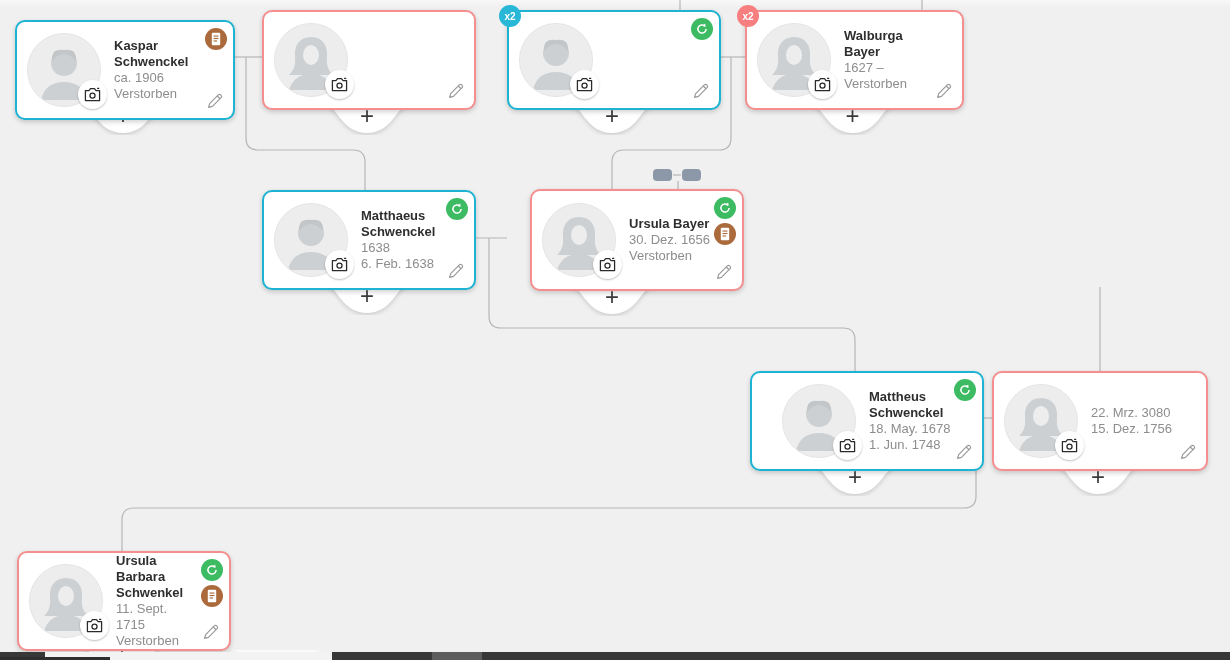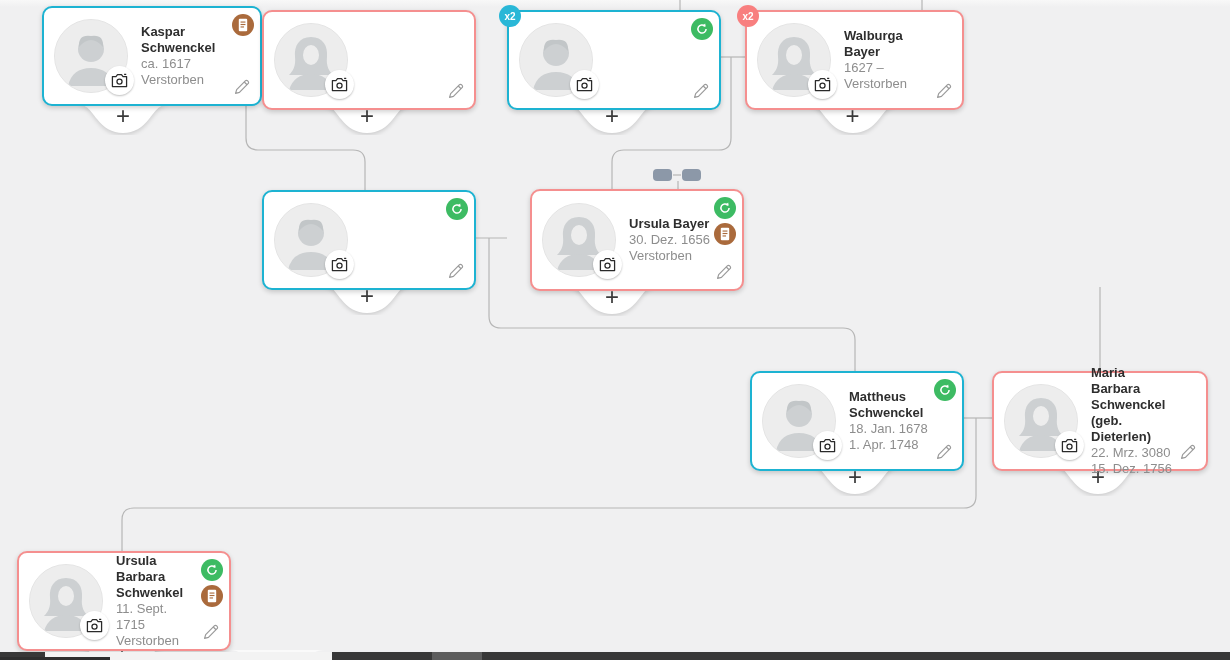--- a/index.html
+++ b/index.html
@@ -69,39 +69,39 @@
       </svg>
   </div>
 
   <div id="cards-root">
       <div class="plus-tab" style="left: 75px; top: 104px;">
         <svg width="96" height="31">
           <path d="M0 0 C13 0 16 8 22 15 C28.5 23.5 37 29 48 29 C59 29 67.5 23.5 74 15 C80 8 83 0 96 0 Z" fill="#fff" style="filter:drop-shadow(0 2px 2px rgba(0,0,0,0.15))"></path>
         </svg>
         <div class="plus">+</div>
       </div>
-      <div class="card male" style="left: 15px; top: 6px; width: 216px; height: 96px; margin-left: 27px;">
+      <div class="card male" style="left: 15px; top: 20px; width: 216px; height: 96px;">
         <div class="avatar-wrap">
           <div class="avatar"><svg width="72" height="72" viewBox="0 0 72 72">
               <circle cx="36" cy="36" r="36" fill="#ededed"></circle>
               <circle cx="36" cy="29" r="13" fill="#cdd0d2"></circle>
               <path d="M36 16 q-13 -2 -12 11 q6 -7 12 -7 q6 0 12 7 q1 -13 -12 -11 Z" fill="#c2c6c8"></path>
               <path d="M13 66 q4 -18 23 -18 q19 0 23 18 Z" fill="#cdd0d2"></path>
             </svg></div>
           <div class="camera-badge">
             <svg width="17" height="15" viewBox="0 0 24 21">
               <path d="M2 5 h5 l2.2 -2.8 h5.6 L17 5 h5 v14 H2 Z" fill="none" stroke="#2a2a2a" stroke-width="1.8" stroke-linejoin="round"></path>
               <circle cx="12" cy="12" r="3.6" fill="none" stroke="#2a2a2a" stroke-width="1.8"></circle>
               <rect x="18.5" y="1" width="3" height="1.8" fill="#2a2a2a"></rect>
             </svg>
           </div>
         </div>
         <div class="text-block">
           <div class="person-name">Kaspar Schwenckel</div>
-          <div class="person-detail">ca. 1617</div>
+          <div class="person-detail">ca. 1906</div>
           <div class="person-detail">Verstorben</div>
         </div>
         <div class="top-icons">
           <div class="round-icon doc">
             <svg width="12" height="14" viewBox="0 0 16 20">
               <rect x="2" y="1" width="12" height="18" rx="1.5" fill="#fff"></rect>
               <rect x="4.5" y="5" width="7" height="1.6" fill="#aa6a3c"></rect>
               <rect x="4.5" y="8.5" width="7" height="1.6" fill="#aa6a3c"></rect>
               <rect x="4.5" y="12" width="5" height="1.6" fill="#aa6a3c"></rect>
             </svg>
@@ -224,20 +224,25 @@
               <path d="M13 66 q4 -18 23 -18 q19 0 23 18 Z" fill="#cdd0d2"></path>
             </svg></div>
           <div class="camera-badge">
             <svg width="17" height="15" viewBox="0 0 24 21">
               <path d="M2 5 h5 l2.2 -2.8 h5.6 L17 5 h5 v14 H2 Z" fill="none" stroke="#2a2a2a" stroke-width="1.8" stroke-linejoin="round"></path>
               <circle cx="12" cy="12" r="3.6" fill="none" stroke="#2a2a2a" stroke-width="1.8"></circle>
               <rect x="18.5" y="1" width="3" height="1.8" fill="#2a2a2a"></rect>
             </svg>
           </div>
         </div>
+        <div class="text-block">
+          <div class="person-name">Matthaeus Schwenckel</div>
+          <div class="person-detail">1638</div>
+          <div class="person-detail">6. Feb. 1638</div>
+        </div>
         <div class="top-icons">
           <div class="round-icon sync">
             <svg width="14" height="14" viewBox="0 0 24 24">
               <path d="M19 12 a7 7 0 1 1 -2 -4.9" fill="none" stroke="#fff" stroke-width="2.6"></path>
               <path d="M17.5 2.5 l0.6 5.5 -5.4 -1.2 Z" fill="#fff"></path>
             </svg>
           </div>
         </div>
         <div class="pencil"><svg width="19" height="19" viewBox="0 0 24 24">
             <path d="M4.5 19.5 l1.4 -4.9 L16.8 3.7 a2.1 2.1 0 0 1 3 0 l0.5 0.5 a2.1 2.1 0 0 1 0 3 L9.4 18.1 Z" fill="#fff" stroke="#9a9a9a" stroke-width="1.5" stroke-linejoin="round"></path>
@@ -291,40 +296,40 @@
             <path d="M4.5 19.5 l1.4 -4.9 L16.8 3.7 a2.1 2.1 0 0 1 3 0 l0.5 0.5 a2.1 2.1 0 0 1 0 3 L9.4 18.1 Z" fill="#fff" stroke="#9a9a9a" stroke-width="1.5" stroke-linejoin="round"></path>
             <path d="M15.5 5 l3.5 3.5" stroke="#9a9a9a" stroke-width="1.5"></path>
           </svg></div>
       </div>
       <div class="plus-tab" style="left: 807px; top: 465px;">
         <svg width="96" height="31">
           <path d="M0 0 C13 0 16 8 22 15 C28.5 23.5 37 29 48 29 C59 29 67.5 23.5 74 15 C80 8 83 0 96 0 Z" fill="#fff" style="filter:drop-shadow(0 2px 2px rgba(0,0,0,0.15))"></path>
         </svg>
         <div class="plus">+</div>
       </div>
-      <div class="card male" style="left: 750px; top: 371px; width: 210px; height: 96px;">
+      <div class="card male" style="left: 750px; top: 371px; width: 210px; height: 96px; padding-left: 20px;">
         <div class="avatar-wrap">
           <div class="avatar"><svg width="72" height="72" viewBox="0 0 72 72">
               <circle cx="36" cy="36" r="36" fill="#ededed"></circle>
               <circle cx="36" cy="29" r="13" fill="#cdd0d2"></circle>
               <path d="M36 16 q-13 -2 -12 11 q6 -7 12 -7 q6 0 12 7 q1 -13 -12 -11 Z" fill="#c2c6c8"></path>
               <path d="M13 66 q4 -18 23 -18 q19 0 23 18 Z" fill="#cdd0d2"></path>
             </svg></div>
           <div class="camera-badge">
             <svg width="17" height="15" viewBox="0 0 24 21">
               <path d="M2 5 h5 l2.2 -2.8 h5.6 L17 5 h5 v14 H2 Z" fill="none" stroke="#2a2a2a" stroke-width="1.8" stroke-linejoin="round"></path>
               <circle cx="12" cy="12" r="3.6" fill="none" stroke="#2a2a2a" stroke-width="1.8"></circle>
               <rect x="18.5" y="1" width="3" height="1.8" fill="#2a2a2a"></rect>
             </svg>
           </div>
         </div>
         <div class="text-block">
           <div class="person-name">Mattheus Schwenckel</div>
-          <div class="person-detail">18. Jan. 1678</div>
-          <div class="person-detail">1. Apr. 1748</div>
+          <div class="person-detail">18. May. 1678</div>
+          <div class="person-detail">1. Jun. 1748</div>
         </div>
         <div class="top-icons">
           <div class="round-icon sync">
             <svg width="14" height="14" viewBox="0 0 24 24">
               <path d="M19 12 a7 7 0 1 1 -2 -4.9" fill="none" stroke="#fff" stroke-width="2.6"></path>
               <path d="M17.5 2.5 l0.6 5.5 -5.4 -1.2 Z" fill="#fff"></path>
             </svg>
           </div>
         </div>
         <div class="pencil"><svg width="19" height="19" viewBox="0 0 24 24">
@@ -348,21 +353,20 @@
             </svg></div>
           <div class="camera-badge">
             <svg width="17" height="15" viewBox="0 0 24 21">
               <path d="M2 5 h5 l2.2 -2.8 h5.6 L17 5 h5 v14 H2 Z" fill="none" stroke="#2a2a2a" stroke-width="1.8" stroke-linejoin="round"></path>
               <circle cx="12" cy="12" r="3.6" fill="none" stroke="#2a2a2a" stroke-width="1.8"></circle>
               <rect x="18.5" y="1" width="3" height="1.8" fill="#2a2a2a"></rect>
             </svg>
           </div>
         </div>
         <div class="text-block">
-          <div class="person-name">Maria Barbara Schwenckel (geb. Dieterlen)</div>
           <div class="person-detail">22. Mrz. 3080</div>
           <div class="person-detail">15. Dez. 1756</div>
         </div>
         <div class="top-icons"></div>
         <div class="pencil"><svg width="19" height="19" viewBox="0 0 24 24">
             <path d="M4.5 19.5 l1.4 -4.9 L16.8 3.7 a2.1 2.1 0 0 1 3 0 l0.5 0.5 a2.1 2.1 0 0 1 0 3 L9.4 18.1 Z" fill="#fff" stroke="#9a9a9a" stroke-width="1.5" stroke-linejoin="round"></path>
             <path d="M15.5 5 l3.5 3.5" stroke="#9a9a9a" stroke-width="1.5"></path>
           </svg></div>
       </div>
       <div class="plus-tab" style="left: 74px; top: 645px;">

